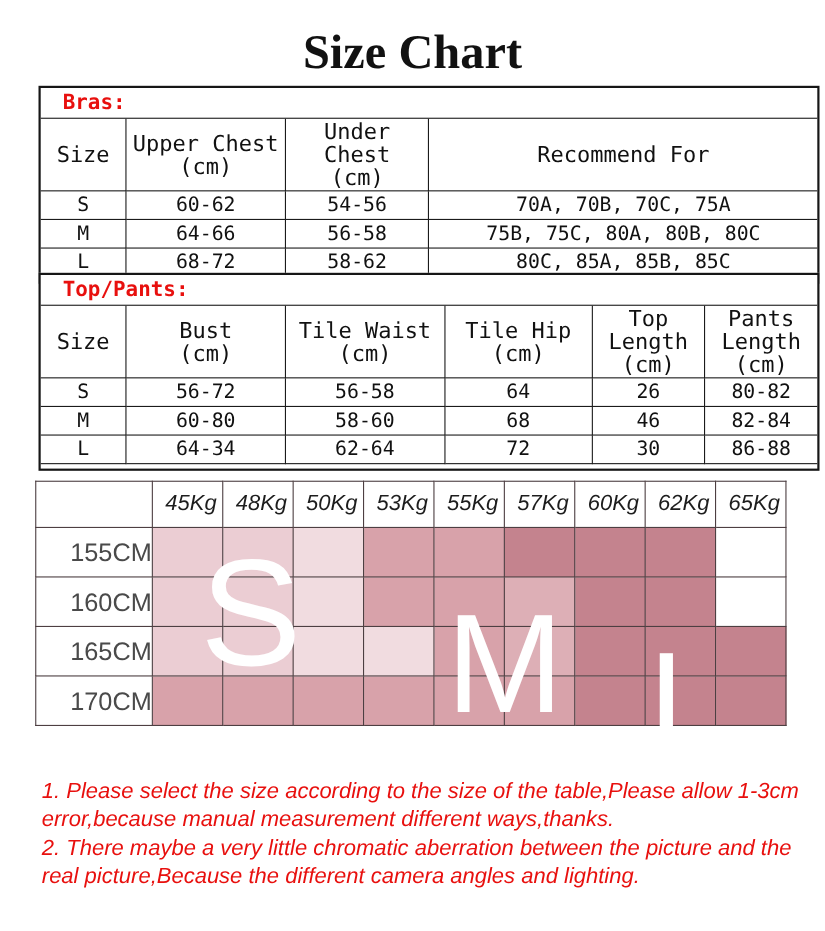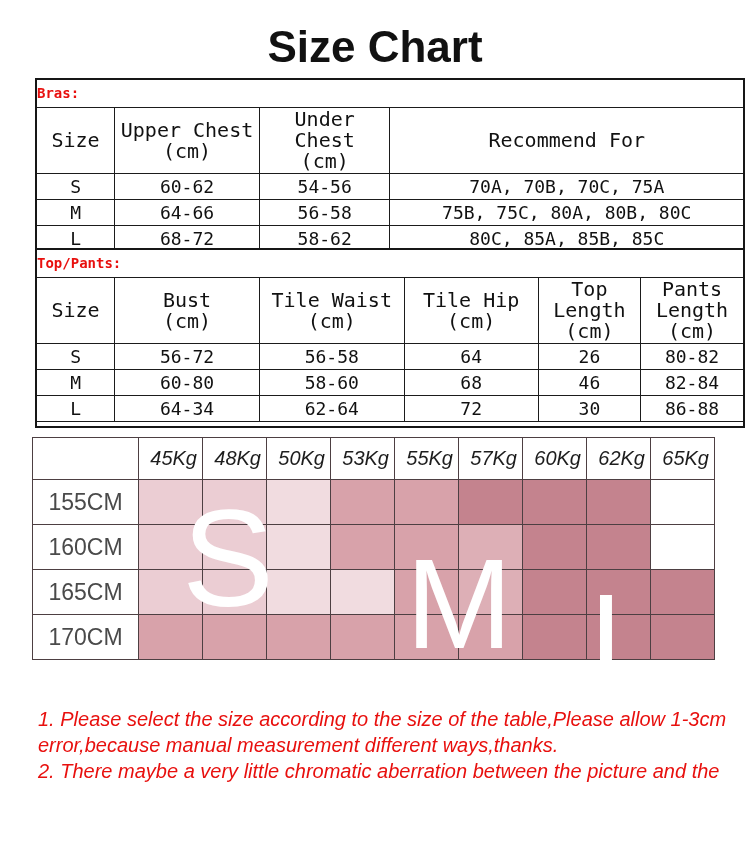--- a/index.html
+++ b/index.html
@@ -1,45 +1,45 @@
 <!DOCTYPE html>
 <html><head>
 <meta charset="utf-8">
 <style>
   html,body{margin:0;padding:0;background:#ffffff;}
   .page{position:relative;width:750px;height:846px;background:#fff;overflow:hidden;
         font-family:"Liberation Sans", sans-serif;}
   .page-title{position:absolute;top:22px;left:0;width:750px;margin:0;text-align:center;
-        font-size:44px;font-weight:bold;color:#111;letter-spacing:0px;}
+        font-size:44px;font-weight:bold;color:#111;letter-spacing:0px;font-family:Liberation Serif, serif;}
 
   
   .tbl-section{position:absolute;left:35px;width:706px;border:2px solid #161616;background:#fff;}
   .bras-section{top:78px;}
   .tp-section{top:248px;}
-  .section-label{height:27px;line-height:27px;padding-left:0;border-bottom:1px solid #1b1b1b;
-        font-family:"DejaVu Sans Mono", monospace;font-size:14px;font-weight:bold;}
+  .section-label{height:27px;line-height:27px;padding-left:20px;border-bottom:1px solid #1b1b1b;
+        font-family:"DejaVu Sans Mono", monospace;font-size:19px;font-weight:bold;}
   .size-table{width:100%;border-collapse:collapse;table-layout:fixed;margin-bottom:4px;
         font-family:"DejaVu Sans Mono", monospace;color:#111;}
   .size-table th{font-weight:normal;white-space:pre-line;font-size:20px;line-height:21px;
         border:1px solid #1b1b1b;border-top:none;text-align:center;vertical-align:middle;}
   .size-table td{font-size:18px;border:1px solid #1b1b1b;text-align:center;vertical-align:middle;
         height:23px;white-space:nowrap;overflow:hidden;}
   .size-table th:first-child,.size-table td:first-child{border-left:none;}
   .size-table th:last-child,.size-table td:last-child{border-right:none;}
   .bras-section .size-table th{height:54px;}
   .tp-section .size-table th{height:60px;}
 
   
   .heatmap{position:absolute;left:32px;top:437px;width:682px;height:268px;}
   .heatmap table{border-collapse:collapse;table-layout:fixed;width:682px;}
   .heatmap td,.heatmap th{border:1px solid #4d3f42;padding:0;vertical-align:middle;}
   .heatmap thead th{height:41px;background:#fff;font-style:italic;font-weight:normal;
         font-size:20px;color:#1d1d1d;text-align:right;padding-right:5px;}
   .heatmap thead th.corner{background:#fff;}
-  .heatmap td.hlabel{background:#fff;text-align:center;color:#4a4a4a;font-size:23px;}
+  .heatmap td.hlabel{background:#fff;text-align:right;color:#4a4a4a;font-size:23px;}
   .heatmap tbody td{height:44px;}
   .letters{position:absolute;left:0;top:0;width:100%;height:100%;pointer-events:none;}
   .letter{position:absolute;color:#ffffff;font-family:"Liberation Sans", sans-serif;
         font-weight:400;line-height:1;transform:translate(-50%,-46%);}
 
   
   .note{position:absolute;left:38px;top:706px;width:702px;font-style:italic;line-height:26px;}
   .note div{font-size:20px;}
 </style>
 </head>
@@ -231,15 +231,16 @@
         <span class="letter" style="left: 196px; top: 115px; font-size: 138px;">S</span>
         <span class="letter" style="left: 427px; top: 162px; font-size: 128px;">M</span>
         <span class="letter" style="left: 593px; top: 197px; font-size: 128px;">L</span>
       </div>
   </div>
 
   <div class="note" style="color:#e8100e;">
     <div>1. Please select the size according to the size of the table,Please allow 1-3cm</div>
     <div>error,because manual measurement different ways,thanks.</div>
     <div>2. There maybe a very little chromatic aberration between the picture and the</div>
+    <div>real picture,Because the different camera angles and lighting.</div>
   </div>
 
 </div>
 
 </body></html>

